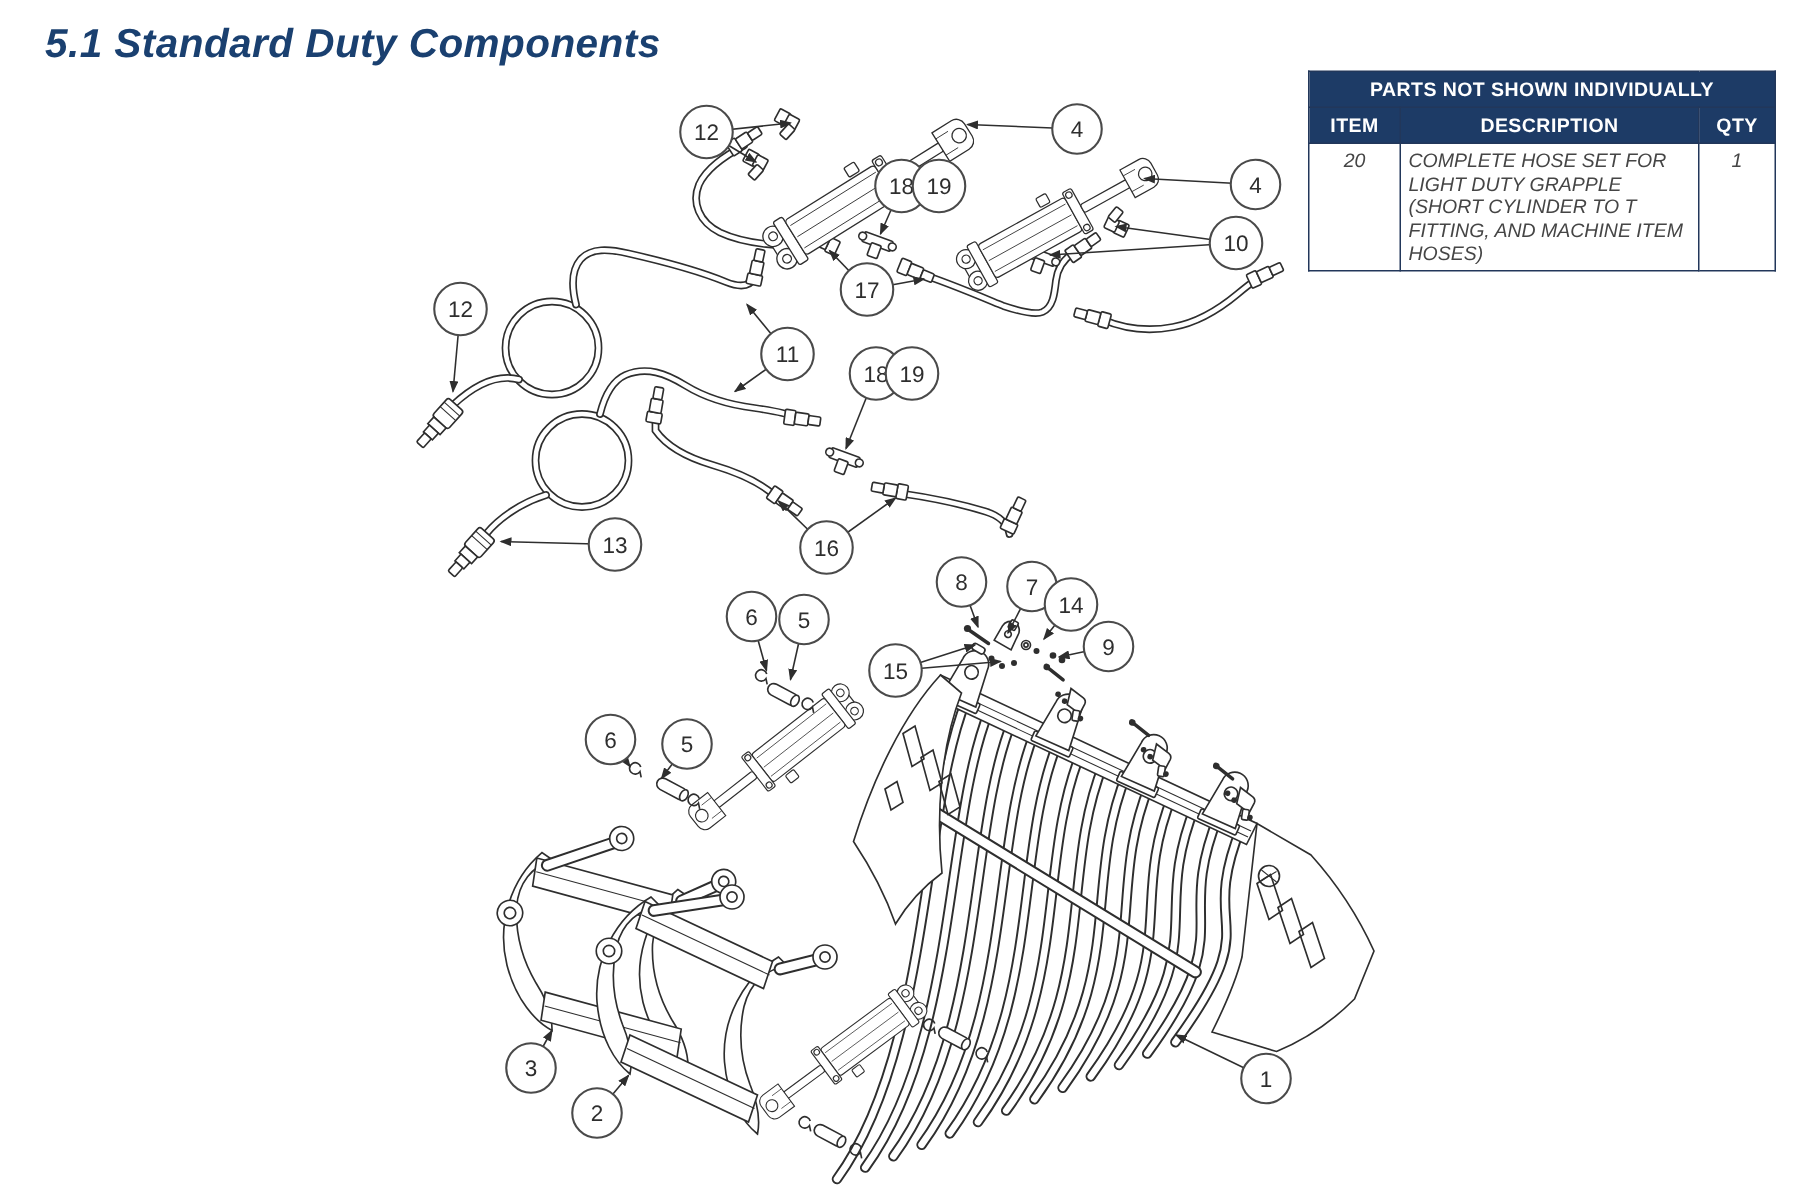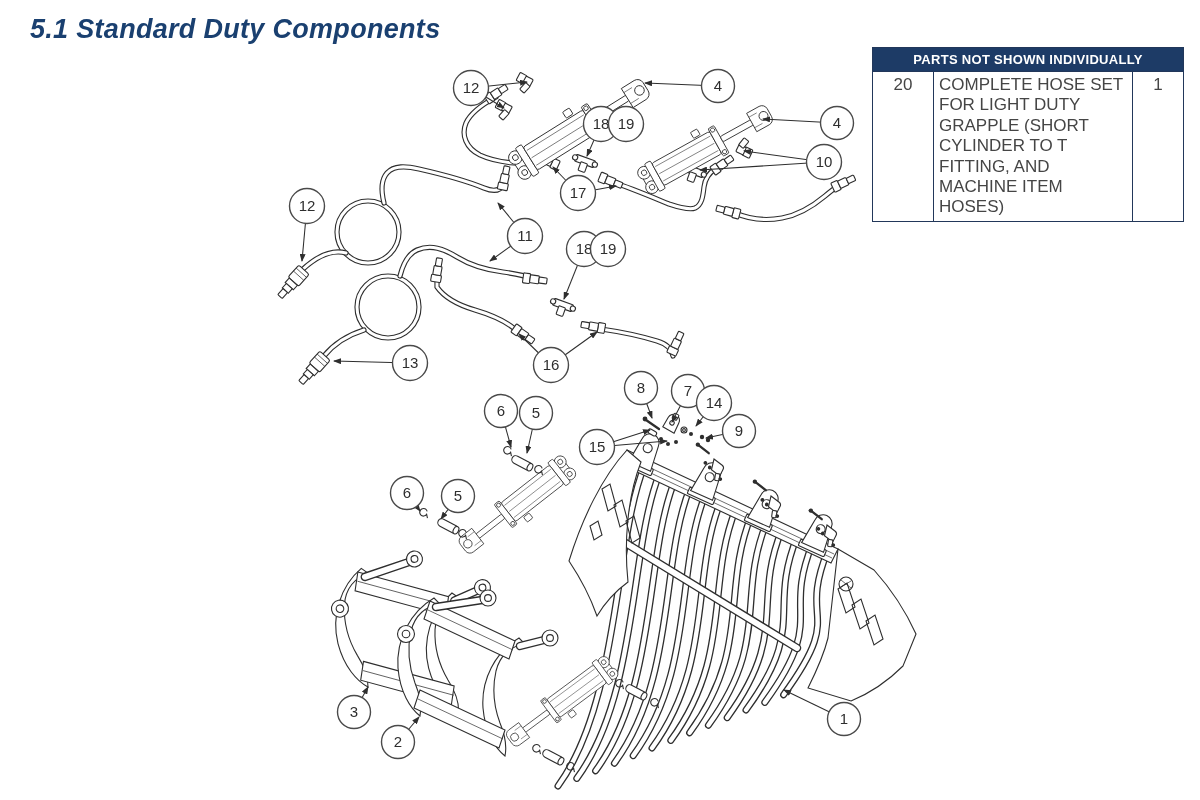--- a/index.html
+++ b/index.html
@@ -7,22 +7,22 @@
          font-family:"Liberation Sans",sans-serif;}
   
   #page-title{position:absolute;left:30px;top:14px;margin:0;font-size:27px;font-weight:bold;
               font-style:italic;color:#1a4070;letter-spacing:.3px;}
   
   .parts-table{position:absolute;left:872px;top:47px;width:312px;border-collapse:collapse;
                background:#fff;}
   .parts-table th,.parts-table td{border:1px solid #22375a;}
   .parts-table thead th{background:#1d3b66;color:#fff;font-size:13px;font-weight:bold;
                         padding:4px 2px;letter-spacing:.3px;text-align:center;}
-  .parts-table tbody td{font-size:17px;color:#454545;vertical-align:top;padding:3px 5px;
-                        line-height:1.2;}
+  .parts-table tbody td{font-size:13px;color:#454545;vertical-align:top;padding:3px 5px;
+                        line-height:1.2;font-style:italic;}
   .parts-table .c-item{width:50px;text-align:center;}
   .parts-table .c-qty{width:40px;text-align:center;}
   
   #diagram{position:absolute;left:0;top:0;}
   .wh{fill:#fff;stroke:#2e2e2e;stroke-width:1.1;}
   .ln{fill:none;stroke:#2e2e2e;stroke-width:1.1;}
   .thin{fill:none;stroke:#2e2e2e;stroke-width:.7;}
   .dk{fill:#2e2e2e;stroke:none;}
   .bolt{stroke:#2e2e2e;stroke-width:2.3;stroke-linecap:round;}
   .tube-o{fill:none;stroke:#2e2e2e;stroke-width:5.2;stroke-linecap:round;}
@@ -462,20 +462,25 @@
           <text x="844" y="719" dy="0.36em">1</text>
         </g>
       </g>
   </svg>
 
   <table class="parts-table">
     <thead>
       <tr>
         <th colspan="3">PARTS NOT SHOWN INDIVIDUALLY</th>
       </tr>
+      <tr>
+        <th class="c-item">ITEM</th>
+        <th>DESCRIPTION</th>
+        <th class="c-qty">QTY</th>
+      </tr>
     </thead>
     <tbody>
       <tr>
         <td class="c-item">20</td>
         <td>COMPLETE HOSE SET FOR LIGHT DUTY GRAPPLE (SHORT CYLINDER TO T FITTING, AND MACHINE ITEM HOSES)</td>
         <td class="c-qty">1</td>
       </tr>
     </tbody>
   </table>
 </div>

